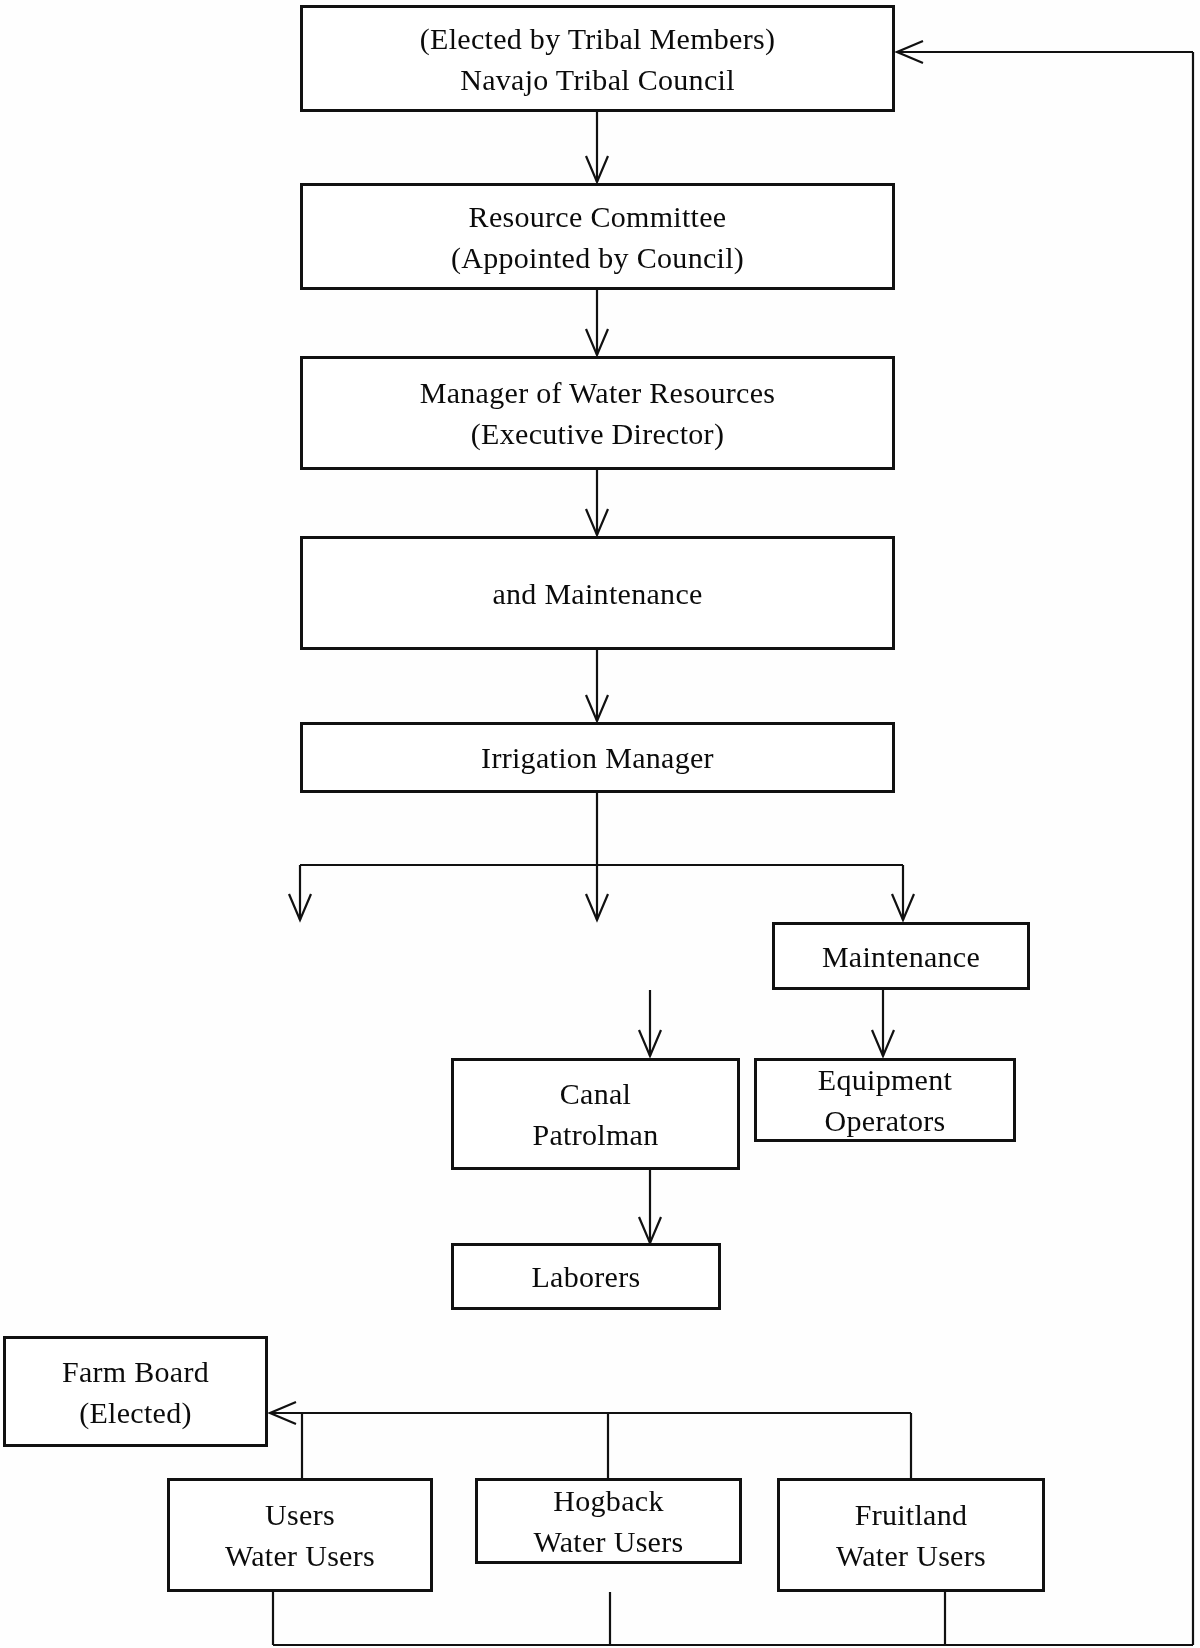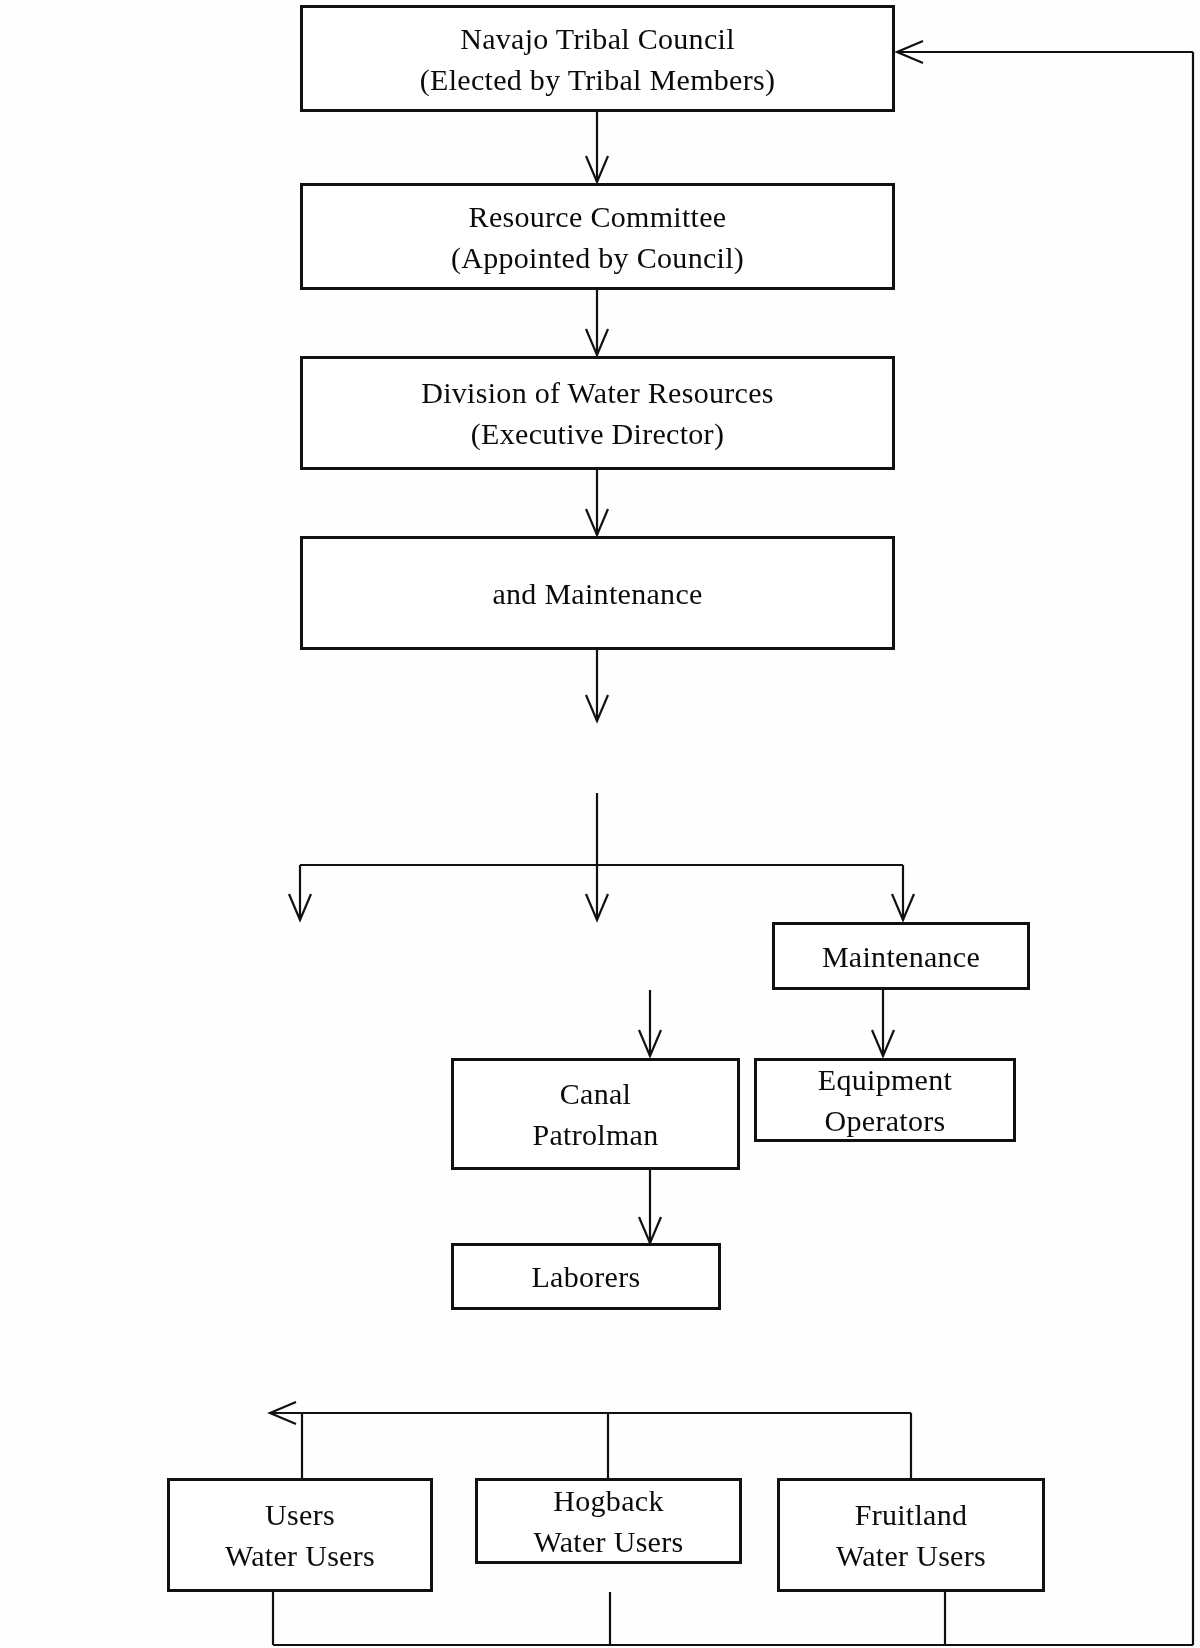--- a/index.html
+++ b/index.html
@@ -90,38 +90,41 @@
       <line x1="610" y1="1592" x2="610" y2="1645"></line>
       <line x1="945" y1="1592" x2="945" y2="1645"></line>
       <line x1="273" y1="1645" x2="1193" y2="1645"></line>
       <line x1="1193" y1="1645" x2="1193" y2="52"></line>
       <line x1="1193" y1="52" x2="897" y2="52"></line>
       <polyline points="923,41 897,52 923,63"></polyline>
     </g>
   </svg>
 
   <div class="node" style="left:300px;top:5px;width:595px;height:107px">
+    <span>(Elected by Tribal Members)</span>
     <span>Navajo Tribal Council</span>
-    <span>(Elected by Tribal Members)</span>
   </div>
 
   <div class="node" style="left:300px;top:183px;width:595px;height:107px">
     <span>Resource Committee</span>
     <span>(Appointed by Council)</span>
   </div>
 
   <div class="node" style="left:300px;top:356px;width:595px;height:114px">
-    <span>Division of Water Resources</span>
+    <span>Manager of Water Resources</span>
     <span>(Executive Director)</span>
   </div>
 
   <div class="node" style="left:300px;top:536px;width:595px;height:114px">
     <span>and Maintenance</span>
   </div>
 
+  <div class="node" style="left:300px;top:722px;width:595px;height:71px">
+    <span>Irrigation Manager</span>
+  </div>
 
 
 
   <div class="node" style="left:772px;top:922px;width:258px;height:68px">
     <span>Maintenance</span>
   </div>
 
   <div class="node" style="left:451px;top:1058px;width:289px;height:112px">
     <span>Canal</span>
     <span>Patrolman</span>
@@ -129,20 +132,24 @@
 
   <div class="node" style="left:754px;top:1058px;width:262px;height:84px">
     <span>Equipment</span>
     <span>Operators</span>
   </div>
 
   <div class="node" style="left:451px;top:1243px;width:270px;height:67px">
     <span>Laborers</span>
   </div>
 
+  <div class="node" style="left:3px;top:1336px;width:265px;height:111px">
+    <span>Farm Board</span>
+    <span>(Elected)</span>
+  </div>
 
   <div class="node" style="left:167px;top:1478px;width:266px;height:114px">
     <span>Users</span>
     <span>Water Users</span>
   </div>
 
   <div class="node" style="left:475px;top:1478px;width:267px;height:86px">
     <span>Hogback</span>
     <span>Water Users</span>
   </div>

